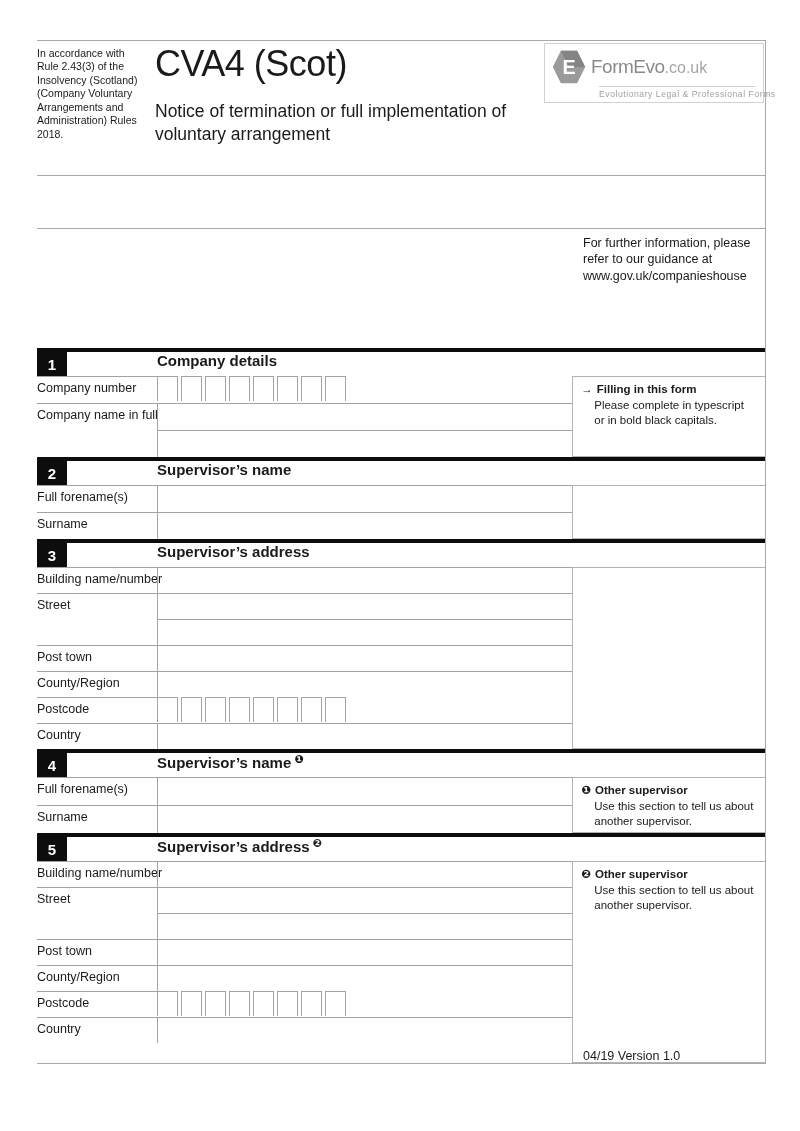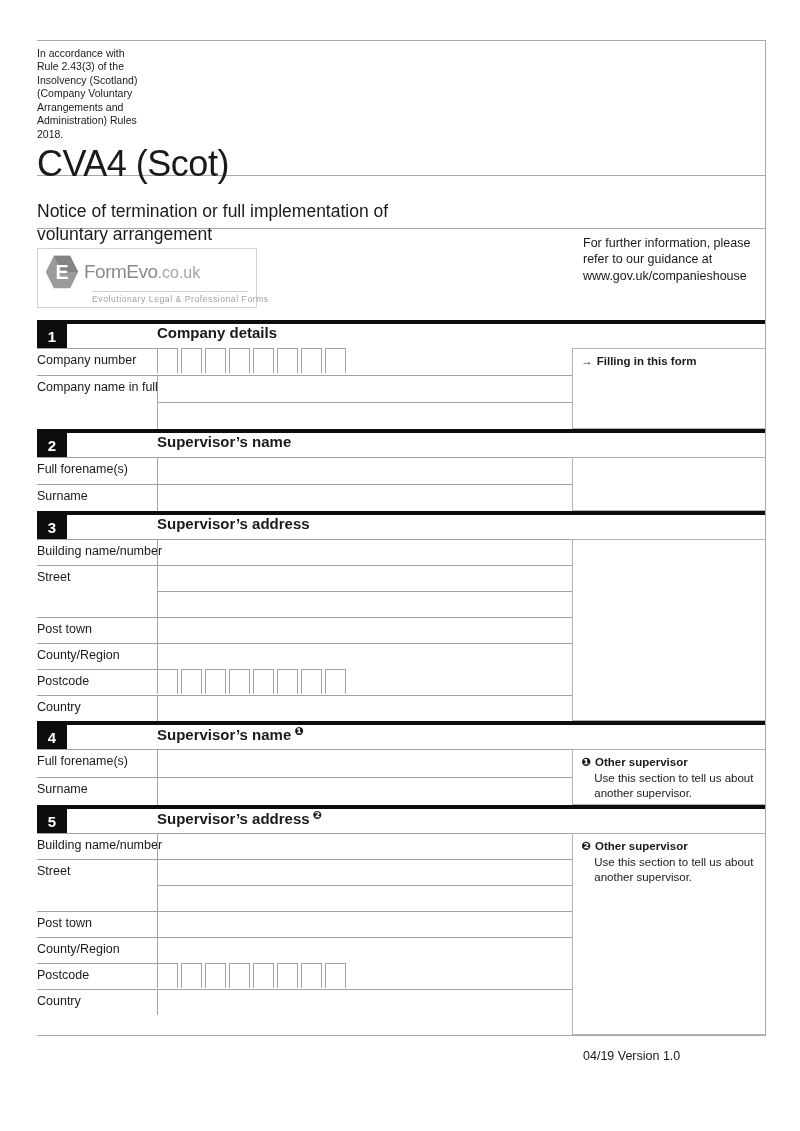--- a/index.html
+++ b/index.html
@@ -8,41 +8,41 @@
     width:800px; height:1131px;
     font-family:"Liberation Sans","DejaVu Sans",sans-serif;
     color:#1a1a1a; position:relative;
   }
   .frame {
     position:absolute; left:37px; top:40px; width:729px;
     border-top:1px solid #a8a8a8; border-right:1px solid #a8a8a8; border-bottom:1px solid #a8a8a8;
     background:#fff;
   }
   
-  .hdr { height:134px; display:flex;flex-direction:column; }
+  .hdr { height:134px; display:flex; }
   .rule-ref { width:118px; padding:6px 8px 0 0; font-size:10.5px; line-height:1.28; }
   .title-block { flex:1; padding-top:2px; }
   .form-code { font-size:36px; letter-spacing:-0.5px; }
   .form-title { margin-top:15px; font-size:17.5px; line-height:1.3; max-width:380px; }
   .logo-box {
     width:220px; height:60px; margin-top:2px; margin-right:1px;
     border:1px solid #d2d2d2; padding:5px 8px 4px 6px;
   }
   .logo-top { display:flex; align-items:center; }
   .logo-hex { width:36px; height:36px; flex:0 0 36px; }
   .logo-text { margin-left:4px; white-space:nowrap; }
   .logo-brand { font-size:19px; color:#8a8a8a; letter-spacing:-0.5px; }
   .logo-suffix { font-size:16px; color:#a5a5a5; }
   .logo-tagline {
     margin-top:1px; margin-left:48px; border-top:1px solid #cfcfcf; padding-top:2px;
     font-size:8.6px; color:#a0a0a0; letter-spacing:0.55px; white-space:nowrap;
   }
   
   .sep-band { border-top:1px solid #a8a8a8; height:53px; }
-  .guide-band { border-top:1px solid #a8a8a8; height:92px; }
+  .guide-band { border-top:1px solid #a8a8a8; height:120px; }
   .guidance { margin-left:546px; padding-top:6px; width:178px; font-size:12.5px; line-height:1.3; }
   
   .bar { height:4px; background:#0d0d0d; }
   .sec-body { display:flex; align-items:stretch; }
   .sec-left { width:536px; }
   .sec-header { height:24px; display:flex; align-items:stretch; }
   .num-box {
     width:30px; background:#0d0d0d; color:#fff; font-weight:bold; font-size:15px;
     display:flex; align-items:center; justify-content:center;
   }
@@ -129,20 +129,21 @@
         <div class="row cont">
           <div class="lbl"></div>
           <div class="inp"></div>
         </div>
       </div>
       <div class="sec-note">
         <div class="note-head">
           <span class="note-marker">→</span>
           <span>Filling in this form</span>
         </div>
+        <div class="note-body">Please complete in typescript or in bold black capitals.</div>
       </div>
     </div>
   </div>
 
   <div class="section">
     <div class="bar"></div>
     <div class="sec-body">
       <div class="sec-left">
         <div class="sec-header">
           <div class="num-box">2</div>

